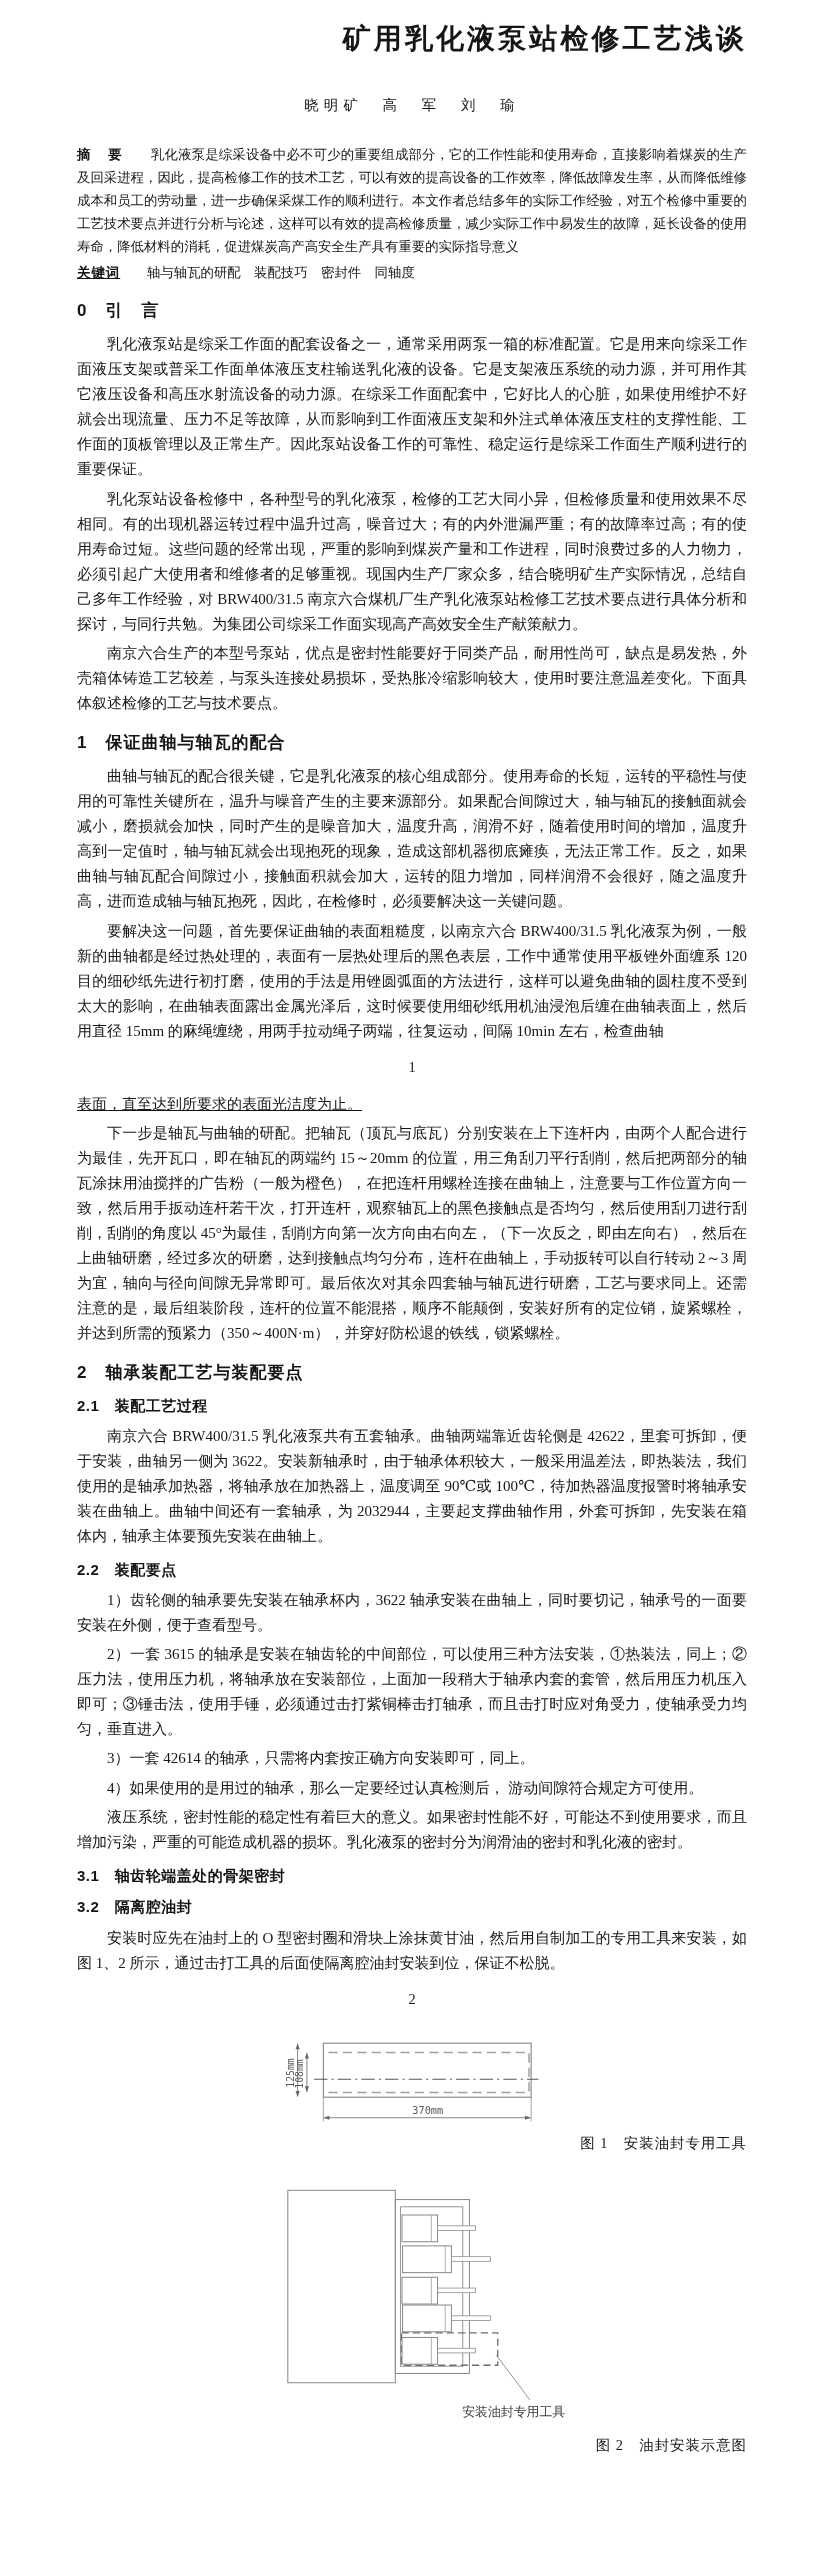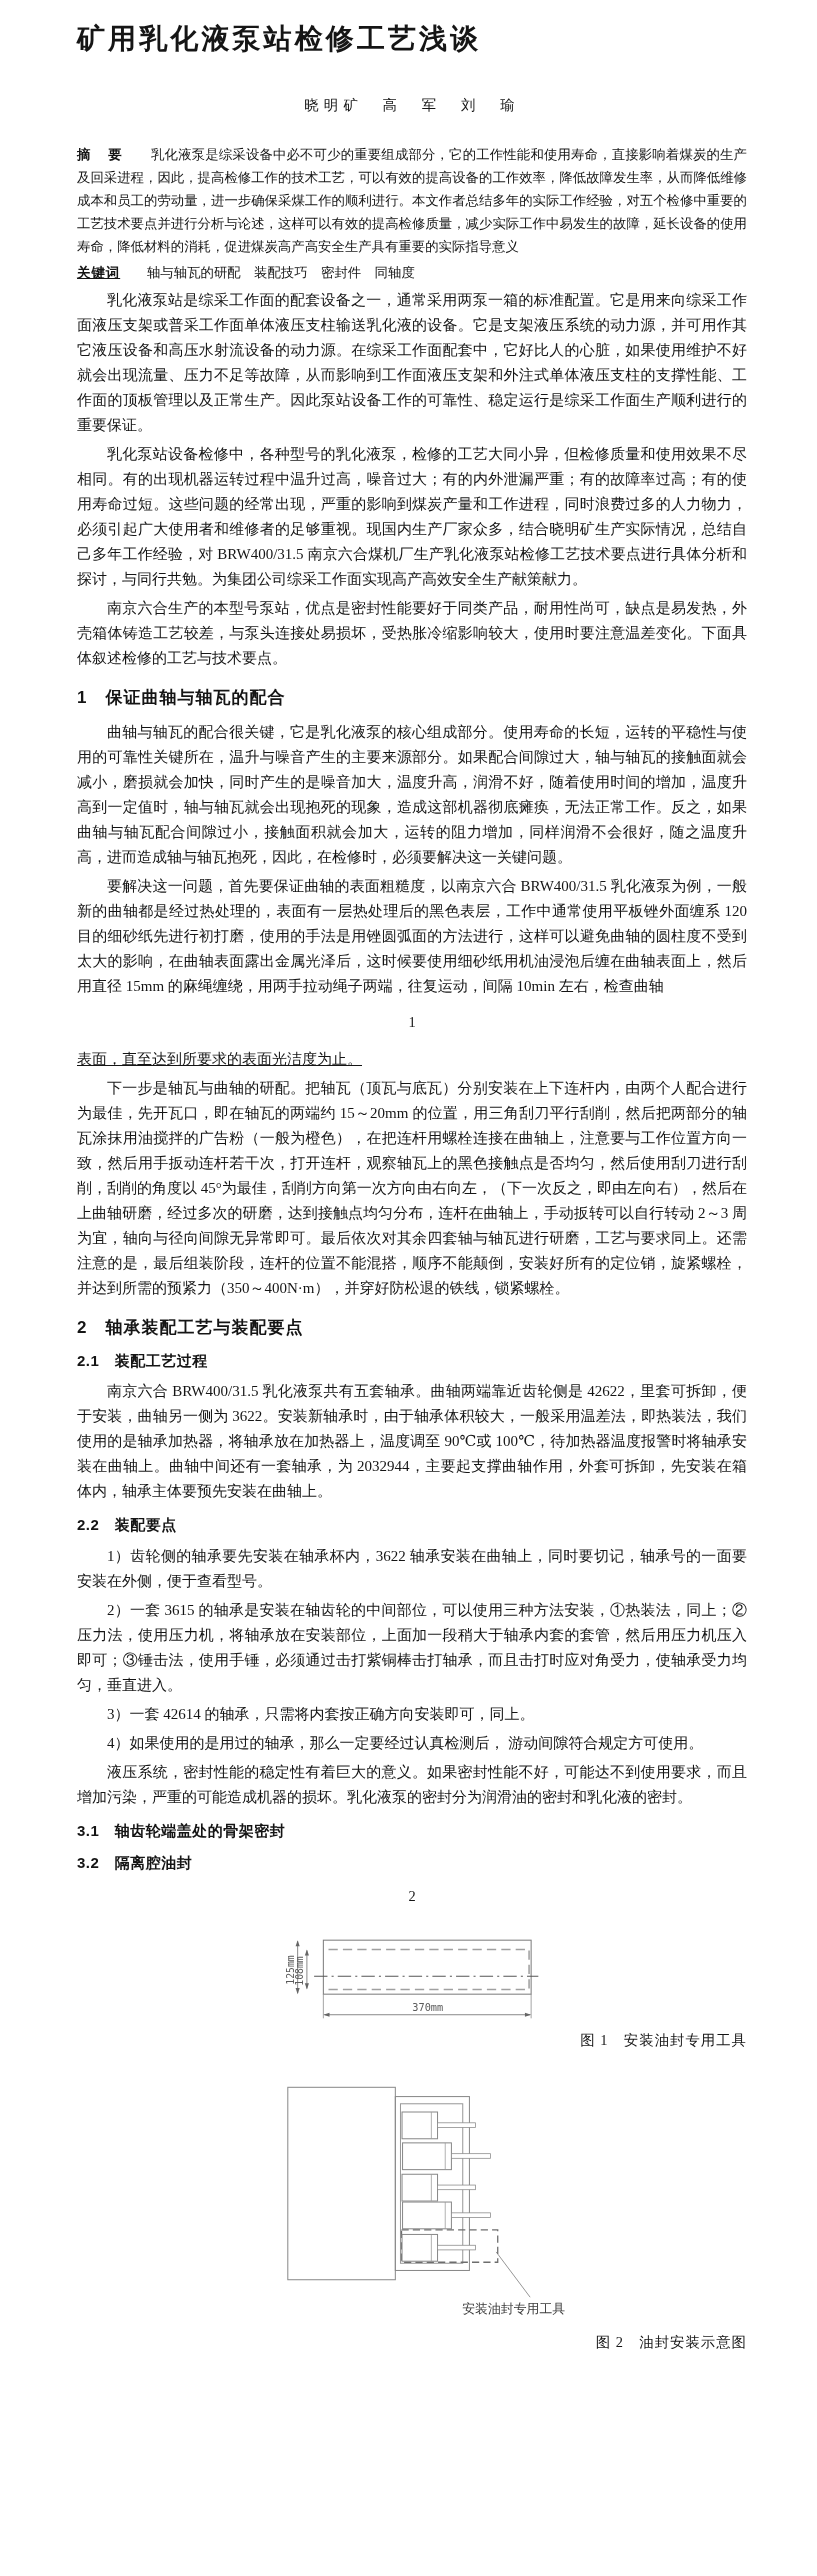--- a/index.html
+++ b/index.html
@@ -12,21 +12,21 @@
     color:#151515;
     font-family:"Liberation Serif","DejaVu Serif",serif;
     box-sizing:border-box;
     padding:12.4px 71px 24px 77px;
     display:flex;
     flex-direction:column;
   }
   .doc-title{
     font-size:28px;
     font-weight:bold;
-    text-align:left;
+    text-align:right;
     letter-spacing:3.1px;
     margin:7.2px 0 0 0;
   }
   .authors{
     font-size:14.4px;
     text-align:center;
     letter-spacing:5.2px;
     margin-top:38px;
   }
   .abstract{
@@ -92,40 +92,42 @@
 
   <div class="abstract">
     <span class="ab-label">摘　要</span><span>　　乳化液泵是综采设备中必不可少的重要组成部分，它的工作性能和使用寿命，直接影响着煤炭的生产及回采进程，因此，提高检修工作的技术工艺，可以有效的提高设备的工作效率，降低故障发生率，从而降低维修成本和员工的劳动量，进一步确保采煤工作的顺利进行。本文作者总结多年的实际工作经验，对五个检修中重要的工艺技术要点并进行分析与论述，这样可以有效的提高检修质量，减少实际工作中易发生的故障，延长设备的使用寿命，降低材料的消耗，促进煤炭高产高安全生产具有重要的实际指导意义</span>
   </div>
 
   <div class="keywords">
     <span class="ab-label">关键词</span><span>　　轴与轴瓦的研配　装配技巧　密封件　同轴度</span>
   </div>
 
   <div id="flow-a" class="flow">
+      <div class="h1-block">0　引　言</div>
       <div class="para">乳化液泵站是综采工作面的配套设备之一，通常采用两泵一箱的标准配置。它是用来向综采工作面液压支架或普采工作面单体液压支柱输送乳化液的设备。它是支架液压系统的动力源，并可用作其它液压设备和高压水射流设备的动力源。在综采工作面配套中，它好比人的心脏，如果使用维护不好就会出现流量、压力不足等故障，从而影响到工作面液压支架和外注式单体液压支柱的支撑性能、工作面的顶板管理以及正常生产。因此泵站设备工作的可靠性、稳定运行是综采工作面生产顺利进行的重要保证。</div>
       <div class="para">乳化泵站设备检修中，各种型号的乳化液泵，检修的工艺大同小异，但检修质量和使用效果不尽相同。有的出现机器运转过程中温升过高，噪音过大；有的内外泄漏严重；有的故障率过高；有的使用寿命过短。这些问题的经常出现，严重的影响到煤炭产量和工作进程，同时浪费过多的人力物力，必须引起广大使用者和维修者的足够重视。现国内生产厂家众多，结合晓明矿生产实际情况，总结自己多年工作经验，对 BRW400/31.5 南京六合煤机厂生产乳化液泵站检修工艺技术要点进行具体分析和探讨，与同行共勉。为集团公司综采工作面实现高产高效安全生产献策献力。</div>
       <div class="para">南京六合生产的本型号泵站，优点是密封性能要好于同类产品，耐用性尚可，缺点是易发热，外壳箱体铸造工艺较差，与泵头连接处易损坏，受热胀冷缩影响较大，使用时要注意温差变化。下面具体叙述检修的工艺与技术要点。</div>
       <div class="h1-block">1　保证曲轴与轴瓦的配合</div>
       <div class="para">曲轴与轴瓦的配合很关键，它是乳化液泵的核心组成部分。使用寿命的长短，运转的平稳性与使用的可靠性关键所在，温升与噪音产生的主要来源部分。如果配合间隙过大，轴与轴瓦的接触面就会减小，磨损就会加快，同时产生的是噪音加大，温度升高，润滑不好，随着使用时间的增加，温度升高到一定值时，轴与轴瓦就会出现抱死的现象，造成这部机器彻底瘫痪，无法正常工作。反之，如果曲轴与轴瓦配合间隙过小，接触面积就会加大，运转的阻力增加，同样润滑不会很好，随之温度升高，进而造成轴与轴瓦抱死，因此，在检修时，必须要解决这一关键问题。</div>
       <div class="para">要解决这一问题，首先要保证曲轴的表面粗糙度，以南京六合 BRW400/31.5 乳化液泵为例，一般新的曲轴都是经过热处理的，表面有一层热处理后的黑色表层，工作中通常使用平板锉外面缠系 120 目的细砂纸先进行初打磨，使用的手法是用锉圆弧面的方法进行，这样可以避免曲轴的圆柱度不受到太大的影响，在曲轴表面露出金属光泽后，这时候要使用细砂纸用机油浸泡后缠在曲轴表面上，然后用直径 15mm 的麻绳缠绕，用两手拉动绳子两端，往复运动，间隔 10min 左右，检查曲轴</div>
       <div class="pagenum">1</div>
       <div class="para no-indent">表面，直至达到所要求的表面光洁度为止。</div>
       <div class="para">下一步是轴瓦与曲轴的研配。把轴瓦（顶瓦与底瓦）分别安装在上下连杆内，由两个人配合进行为最佳，先开瓦口，即在轴瓦的两端约 15～20mm 的位置，用三角刮刀平行刮削，然后把两部分的轴瓦涂抹用油搅拌的广告粉（一般为橙色），在把连杆用螺栓连接在曲轴上，注意要与工作位置方向一致，然后用手扳动连杆若干次，打开连杆，观察轴瓦上的黑色接触点是否均匀，然后使用刮刀进行刮削，刮削的角度以 45°为最佳，刮削方向第一次方向由右向左，（下一次反之，即由左向右），然后在上曲轴研磨，经过多次的研磨，达到接触点均匀分布，连杆在曲轴上，手动扳转可以自行转动 2～3 周为宜，轴向与径向间隙无异常即可。最后依次对其余四套轴与轴瓦进行研磨，工艺与要求同上。还需注意的是，最后组装阶段，连杆的位置不能混搭，顺序不能颠倒，安装好所有的定位销，旋紧螺栓，并达到所需的预紧力（350～400N·m），并穿好防松退的铁线，锁紧螺栓。</div>
       <div class="h1-block">2　轴承装配工艺与装配要点</div>
       <div class="h2-block">2.1　装配工艺过程</div>
       <div class="para">南京六合 BRW400/31.5 乳化液泵共有五套轴承。曲轴两端靠近齿轮侧是 42622，里套可拆卸，便于安装，曲轴另一侧为 3622。安装新轴承时，由于轴承体积较大，一般采用温差法，即热装法，我们使用的是轴承加热器，将轴承放在加热器上，温度调至 90℃或 100℃，待加热器温度报警时将轴承安装在曲轴上。曲轴中间还有一套轴承，为 2032944，主要起支撑曲轴作用，外套可拆卸，先安装在箱体内，轴承主体要预先安装在曲轴上。</div>
       <div class="h2-block">2.2　装配要点</div>
       <div class="para">1）齿轮侧的轴承要先安装在轴承杯内，3622 轴承安装在曲轴上，同时要切记，轴承号的一面要安装在外侧，便于查看型号。</div>
       <div class="para">2）一套 3615 的轴承是安装在轴齿轮的中间部位，可以使用三种方法安装，①热装法，同上；②压力法，使用压力机，将轴承放在安装部位，上面加一段稍大于轴承内套的套管，然后用压力机压入即可；③锤击法，使用手锤，必须通过击打紫铜棒击打轴承，而且击打时应对角受力，使轴承受力均匀，垂直进入。</div>
       <div class="para">3）一套 42614 的轴承，只需将内套按正确方向安装即可，同上。</div>
       <div class="para">4）如果使用的是用过的轴承，那么一定要经过认真检测后， 游动间隙符合规定方可使用。</div>
       <div class="para">液压系统，密封性能的稳定性有着巨大的意义。如果密封性能不好，可能达不到使用要求，而且增加污染，严重的可能造成机器的损坏。乳化液泵的密封分为润滑油的密封和乳化液的密封。</div>
       <div class="h2-block">3.1　轴齿轮端盖处的骨架密封</div>
       <div class="h2-block">3.2　隔离腔油封</div>
+      <div class="para">安装时应先在油封上的 O 型密封圈和滑块上涂抹黄甘油，然后用自制加工的专用工具来安装，如图 1、2 所示，通过击打工具的后面使隔离腔油封安装到位，保证不松脱。</div>
       <div class="pagenum">2</div>
     </div>
 
   <div class="figure-wrap">
     <svg class="fig-svg" width="319" height="90" viewBox="0 0 620 175">
 
       <rect x="90" y="12" width="404" height="105" fill="none" stroke="#7d7d7d" stroke-width="2"></rect>
 
       <path d="M100,30 H490 V108 H100" fill="none" stroke="#a0a0a0" stroke-width="3" stroke-dasharray="18,10"></path>
 

